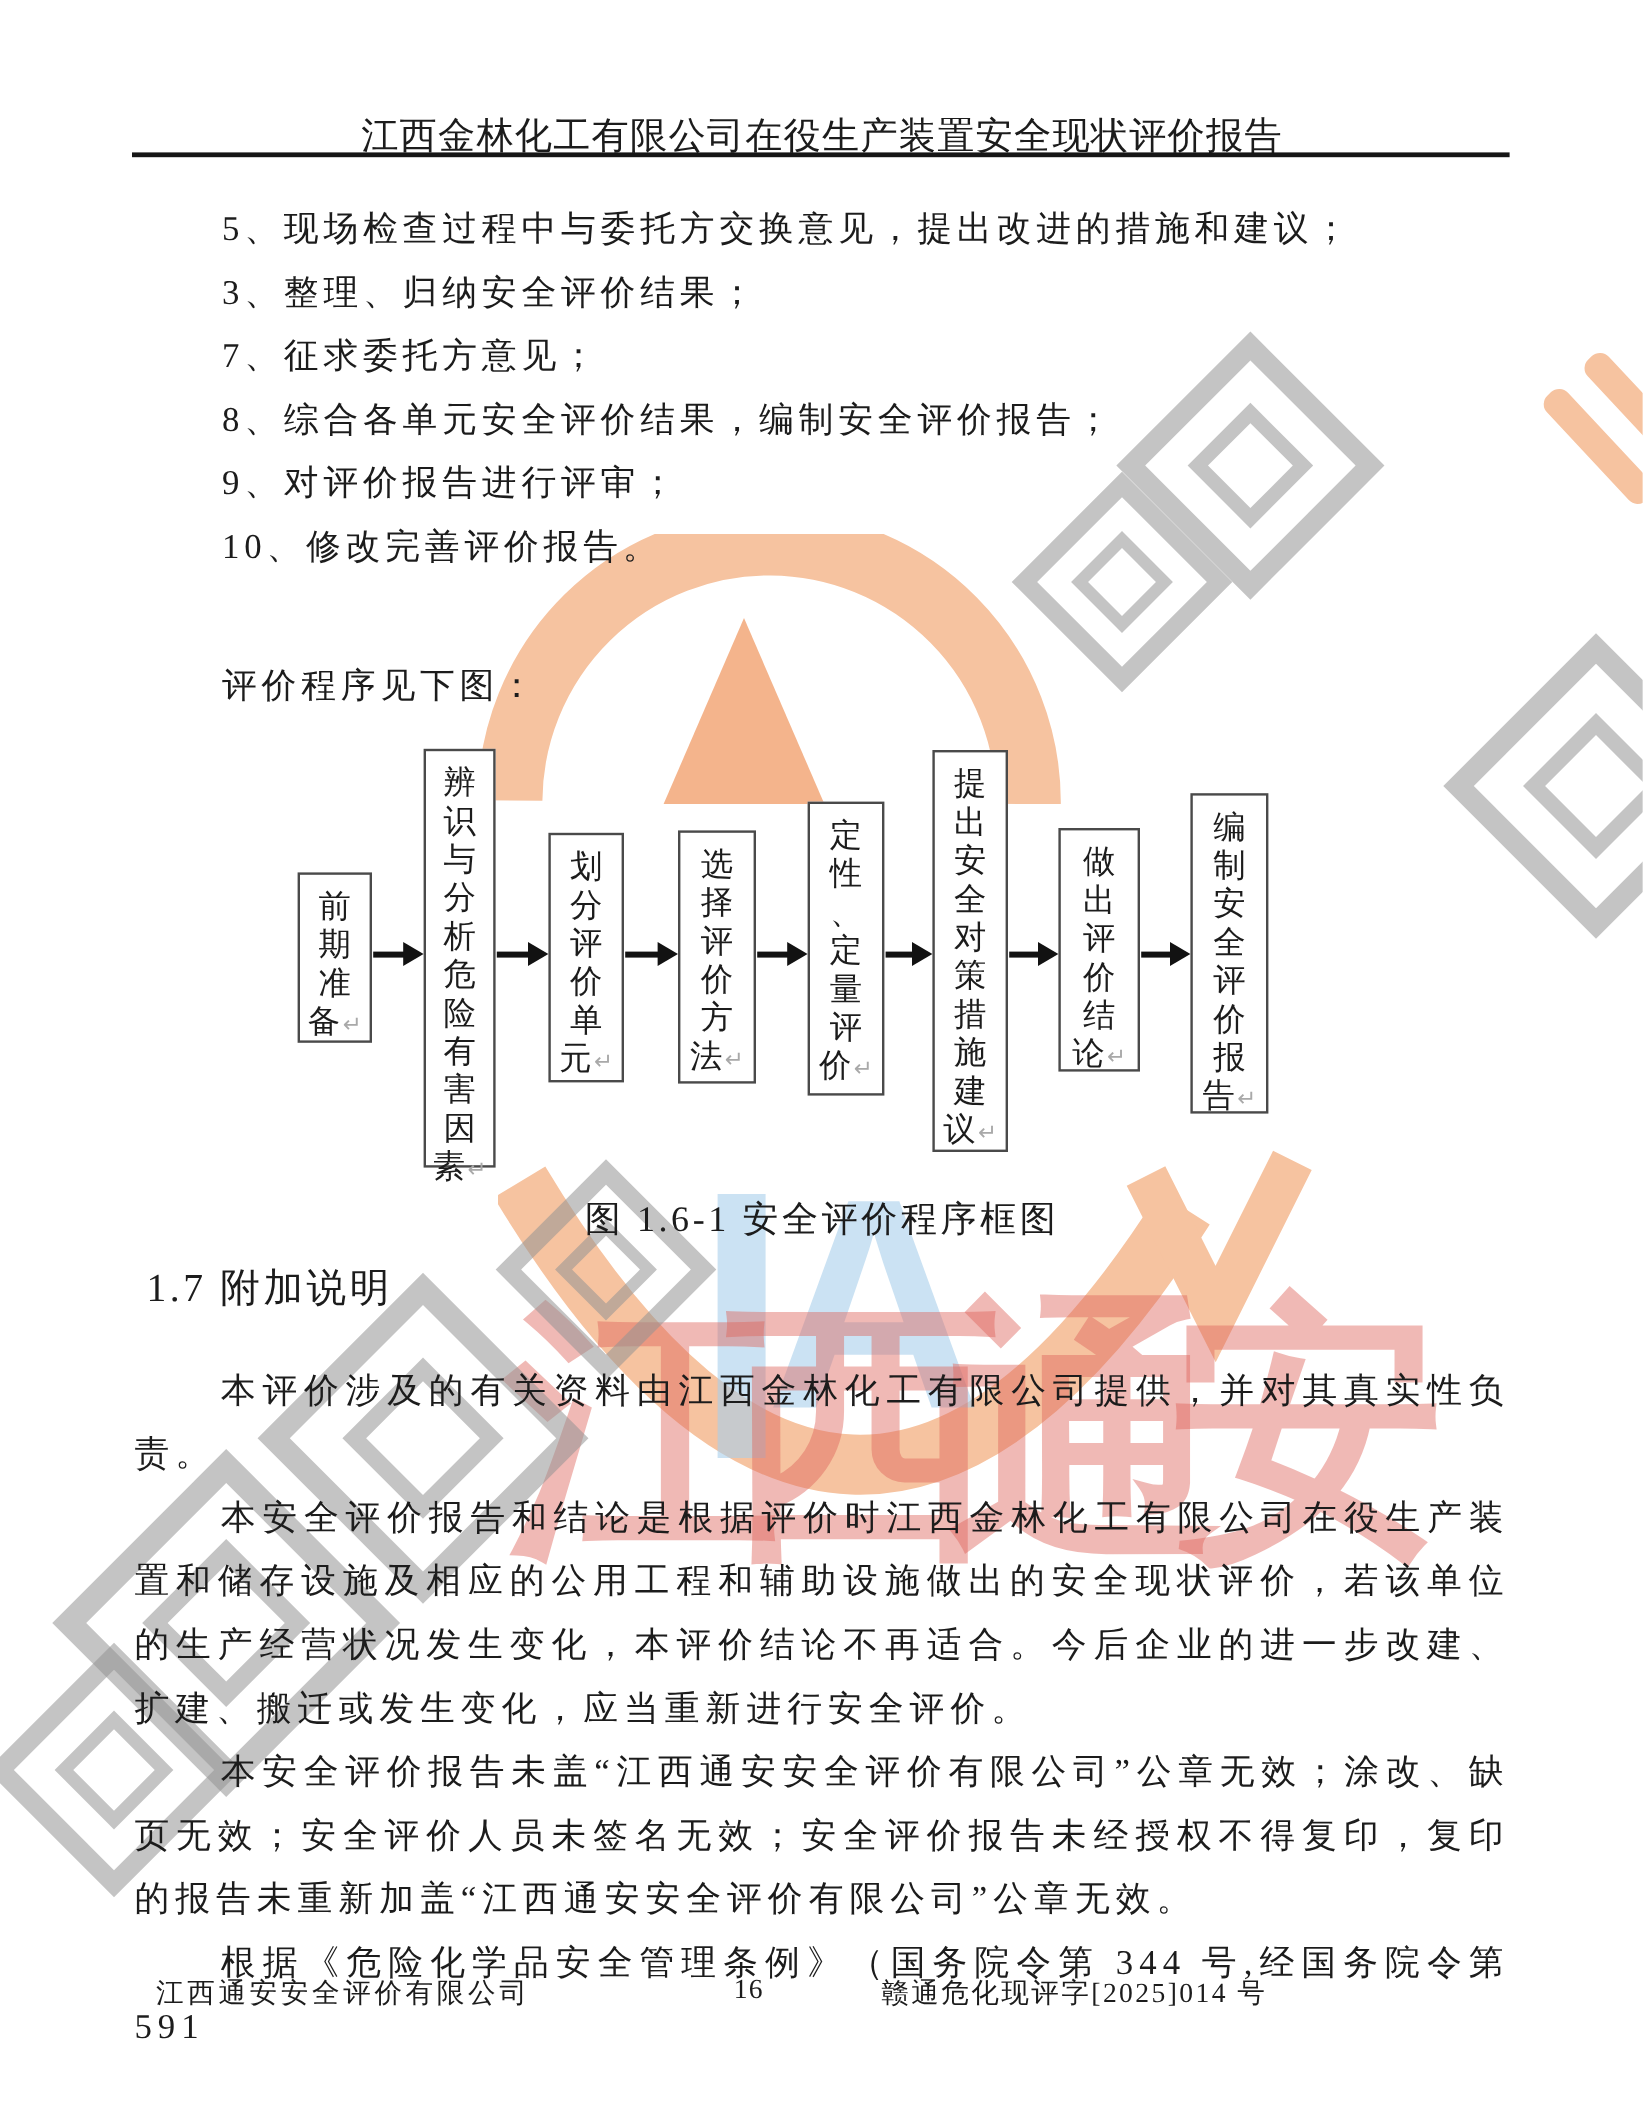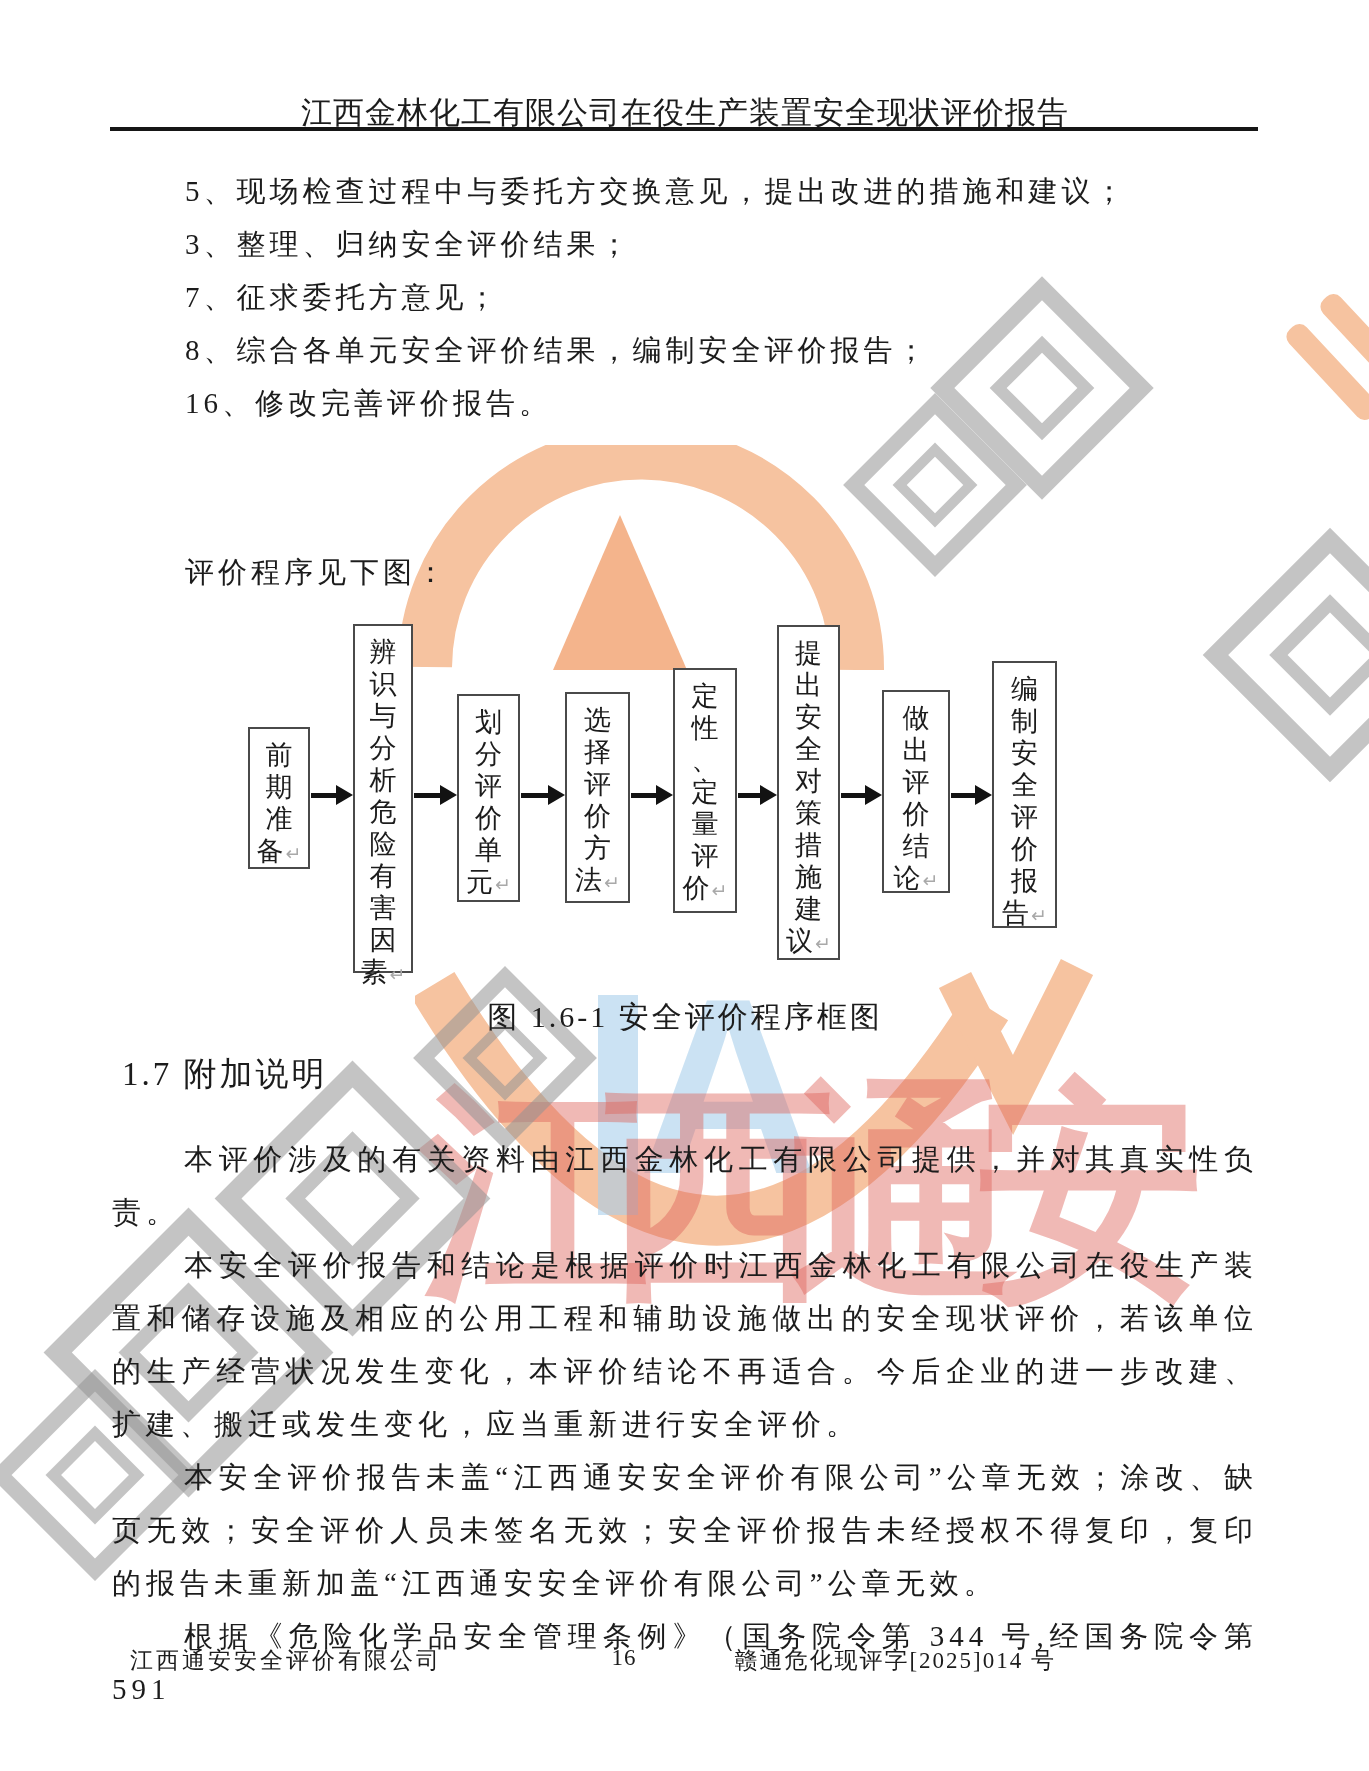--- a/index.html
+++ b/index.html
@@ -106,21 +106,22 @@
   <div class="content-layer">
 
     <div class="header-title">江西金林化工有限公司在役生产装置安全现状评价报告</div>
     <div class="header-rule"></div>
 
     <div class="list-block">
       <div class="list-item">5、现场检查过程中与委托方交换意见，提出改进的措施和建议；</div>
       <div class="list-item">3、整理、归纳安全评价结果；</div>
       <div class="list-item">7、征求委托方意见；</div>
       <div class="list-item">8、综合各单元安全评价结果，编制安全评价报告；</div>
-      <div class="list-item">16、修改完善评价报告。</div>
+      <div class="list-item">9、对评价报告进行评审；</div>
+      <div class="list-item">10、修改完善评价报告。</div>
     </div>
 
     <div class="figure-intro">评价程序见下图：</div>
 
     <div id="flowchart">
         <div class="fc-box" style="left: 248px; top: 727px; width: 62px; height: 142px;">
           <div class="fc-char">前</div>
           <div class="fc-char">期</div>
           <div class="fc-char">准</div>
           <div class="fc-char">备<span class="fc-ret">↵</span></div>

